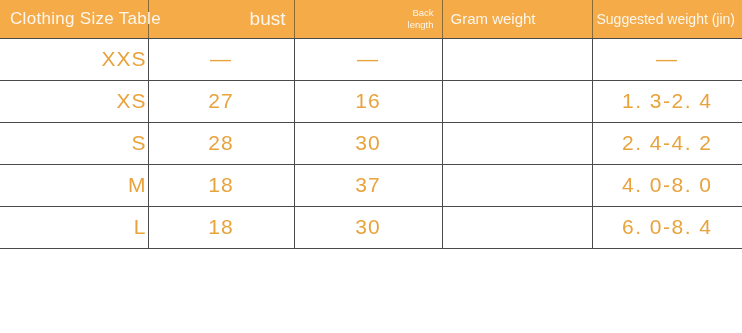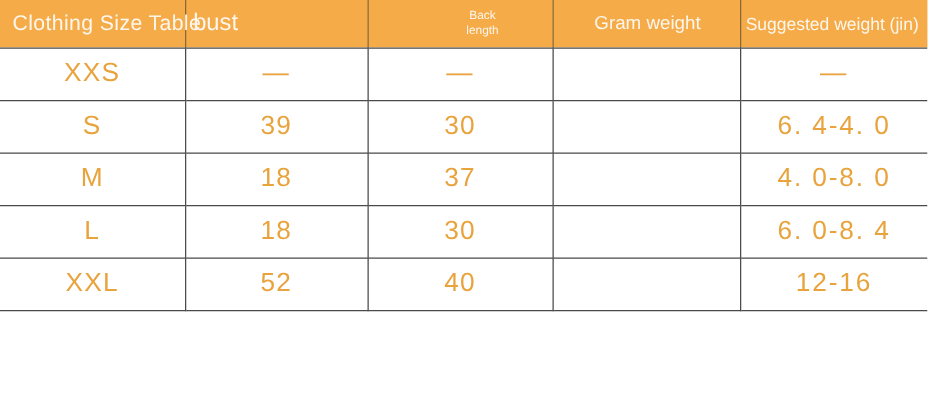--- a/index.html
+++ b/index.html
@@ -49,35 +49,35 @@
 
   .th-title {
     text-align: left;
     font-size: 17px;
     letter-spacing: 0.3px;
     color: #fdf6ec;
     white-space: nowrap;
     padding-left: 10px;
   }
   .th-bust {
-    text-align: left;
+    text-align: right;
     font-size: 19px;
     color: #fdf6ec;
     padding-left: 6px;
   }
   .th-back {
-    text-align: center;
+    text-align: right;
     font-size: 9.5px;
     line-height: 12px;
     color: #fdf6ec;
     padding-left: 44px;
   }
   .th-back .ln { display: block; }
   .th-gram {
-    text-align: center;
+    text-align: left;
     font-size: 15px;
     color: #fdf6ec;
     padding-right: 6px;
     white-space: nowrap;
   }
   .th-sugg {
     text-align: right;
     font-size: 14px;
     color: #fdf6ec;
     padding-left: 4px;
@@ -97,21 +97,21 @@
     text-align: center;
     vertical-align: middle;
     color: #e8a33d;
     font-size: 21px;
     letter-spacing: 1px;
     font-family: "Liberation Sans", sans-serif;
   }
   tbody td:last-child { border-right: none; }
   tbody tr.data-row:last-child td { border-bottom: 1px solid #4a4a4a; }
 
-  td.cell-size   { font-size: 21px; }
+  td.cell-size   { font-size: 21px; text-align: right; }
   td.cell-bust   { font-size: 21px; }
   td.cell-back   { font-size: 21px; }
   td.cell-gram   { font-size: 21px; }
   td.cell-sugg   { font-size: 21px; letter-spacing: 1.5px; }
 </style>
 </head>
 <body>
 
 <div class="size-table-wrap">
   <table class="size-table">
@@ -144,42 +144,42 @@
     </thead>
     <tbody>
       <tr class="data-row">
         <td class="cell-size">XXS</td>
         <td class="cell-bust">—</td>
         <td class="cell-back">—</td>
         <td class="cell-gram"></td>
         <td class="cell-sugg">—</td>
       </tr>
       <tr class="data-row">
+        <td class="cell-size">XS</td>
+        <td class="cell-bust">27</td>
+        <td class="cell-back">16</td>
+        <td class="cell-gram"></td>
+        <td class="cell-sugg">1. 3-2. 4</td>
+      </tr>
+      <tr class="data-row">
         <td class="cell-size">S</td>
-        <td class="cell-bust">39</td>
+        <td class="cell-bust">28</td>
         <td class="cell-back">30</td>
         <td class="cell-gram"></td>
-        <td class="cell-sugg">6. 4-4. 0</td>
+        <td class="cell-sugg">2. 4-4. 2</td>
       </tr>
       <tr class="data-row">
         <td class="cell-size">M</td>
         <td class="cell-bust">18</td>
         <td class="cell-back">37</td>
         <td class="cell-gram"></td>
         <td class="cell-sugg">4. 0-8. 0</td>
       </tr>
       <tr class="data-row">
         <td class="cell-size">L</td>
         <td class="cell-bust">18</td>
         <td class="cell-back">30</td>
         <td class="cell-gram"></td>
         <td class="cell-sugg">6. 0-8. 4</td>
       </tr>
-      <tr class="data-row">
-        <td class="cell-size">XXL</td>
-        <td class="cell-bust">52</td>
-        <td class="cell-back">40</td>
-        <td class="cell-gram"></td>
-        <td class="cell-sugg">12-16</td>
-      </tr>
     </tbody>
   </table>
 </div>
 
 </body></html>

